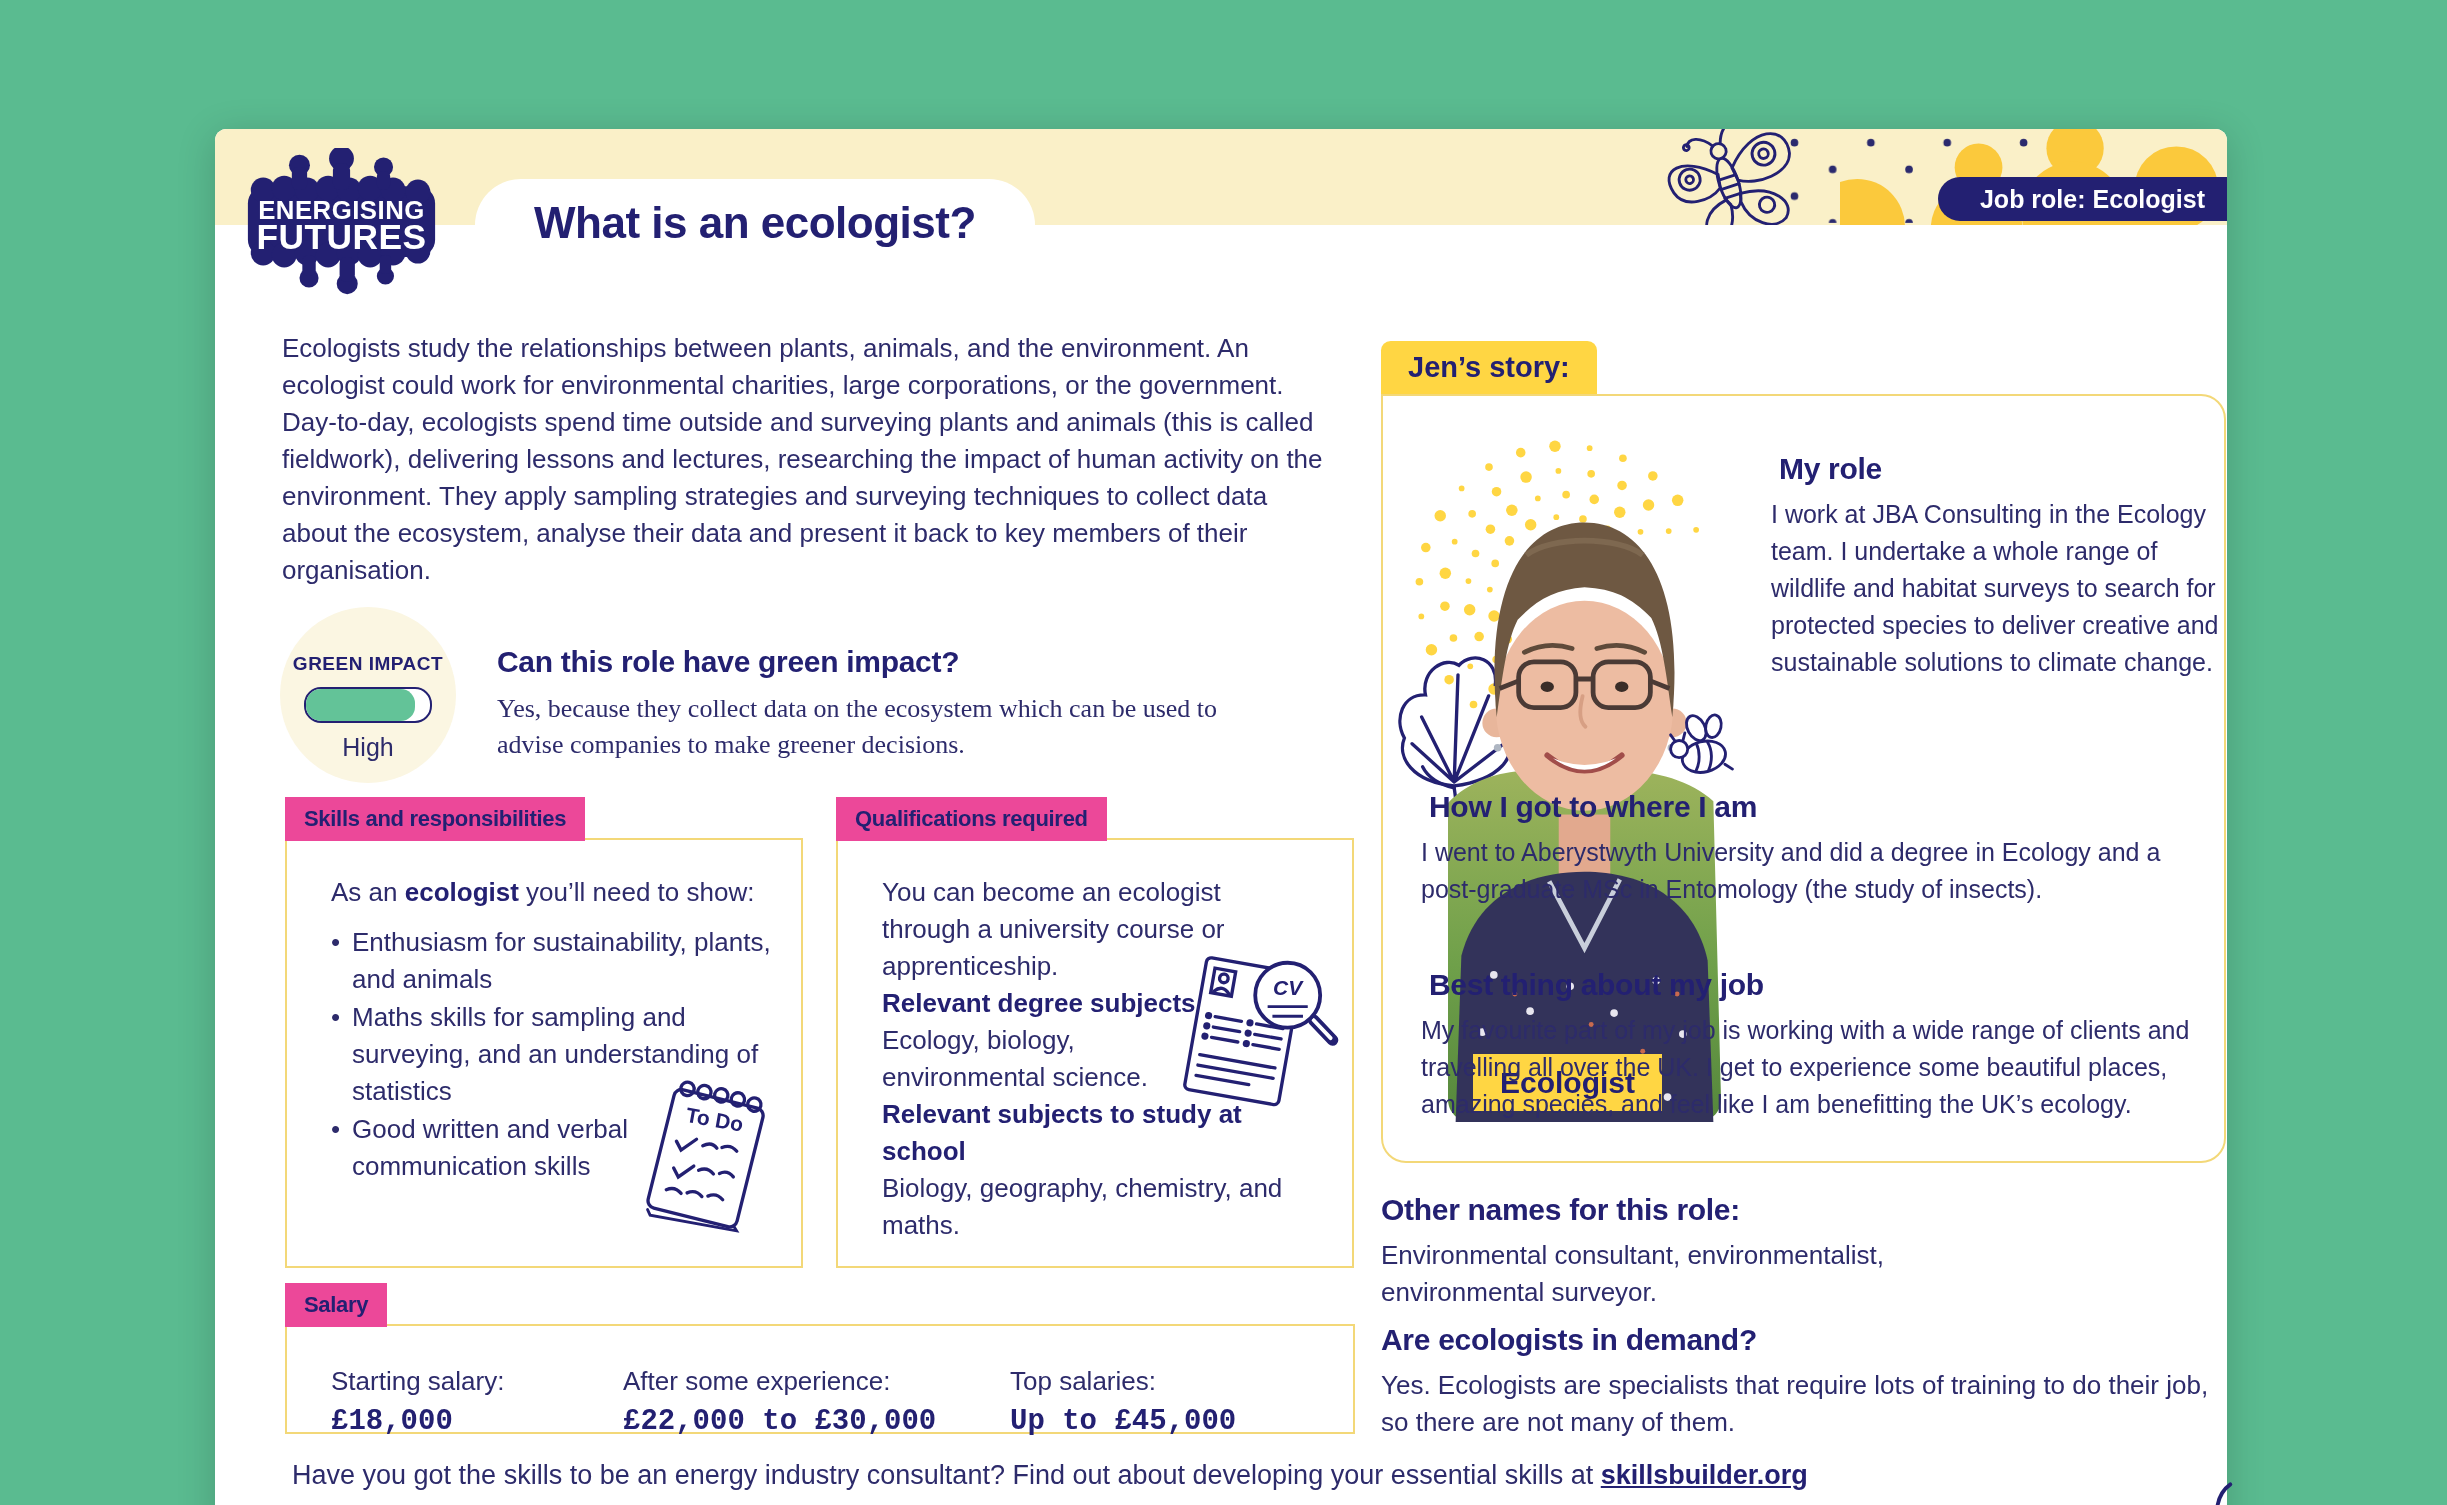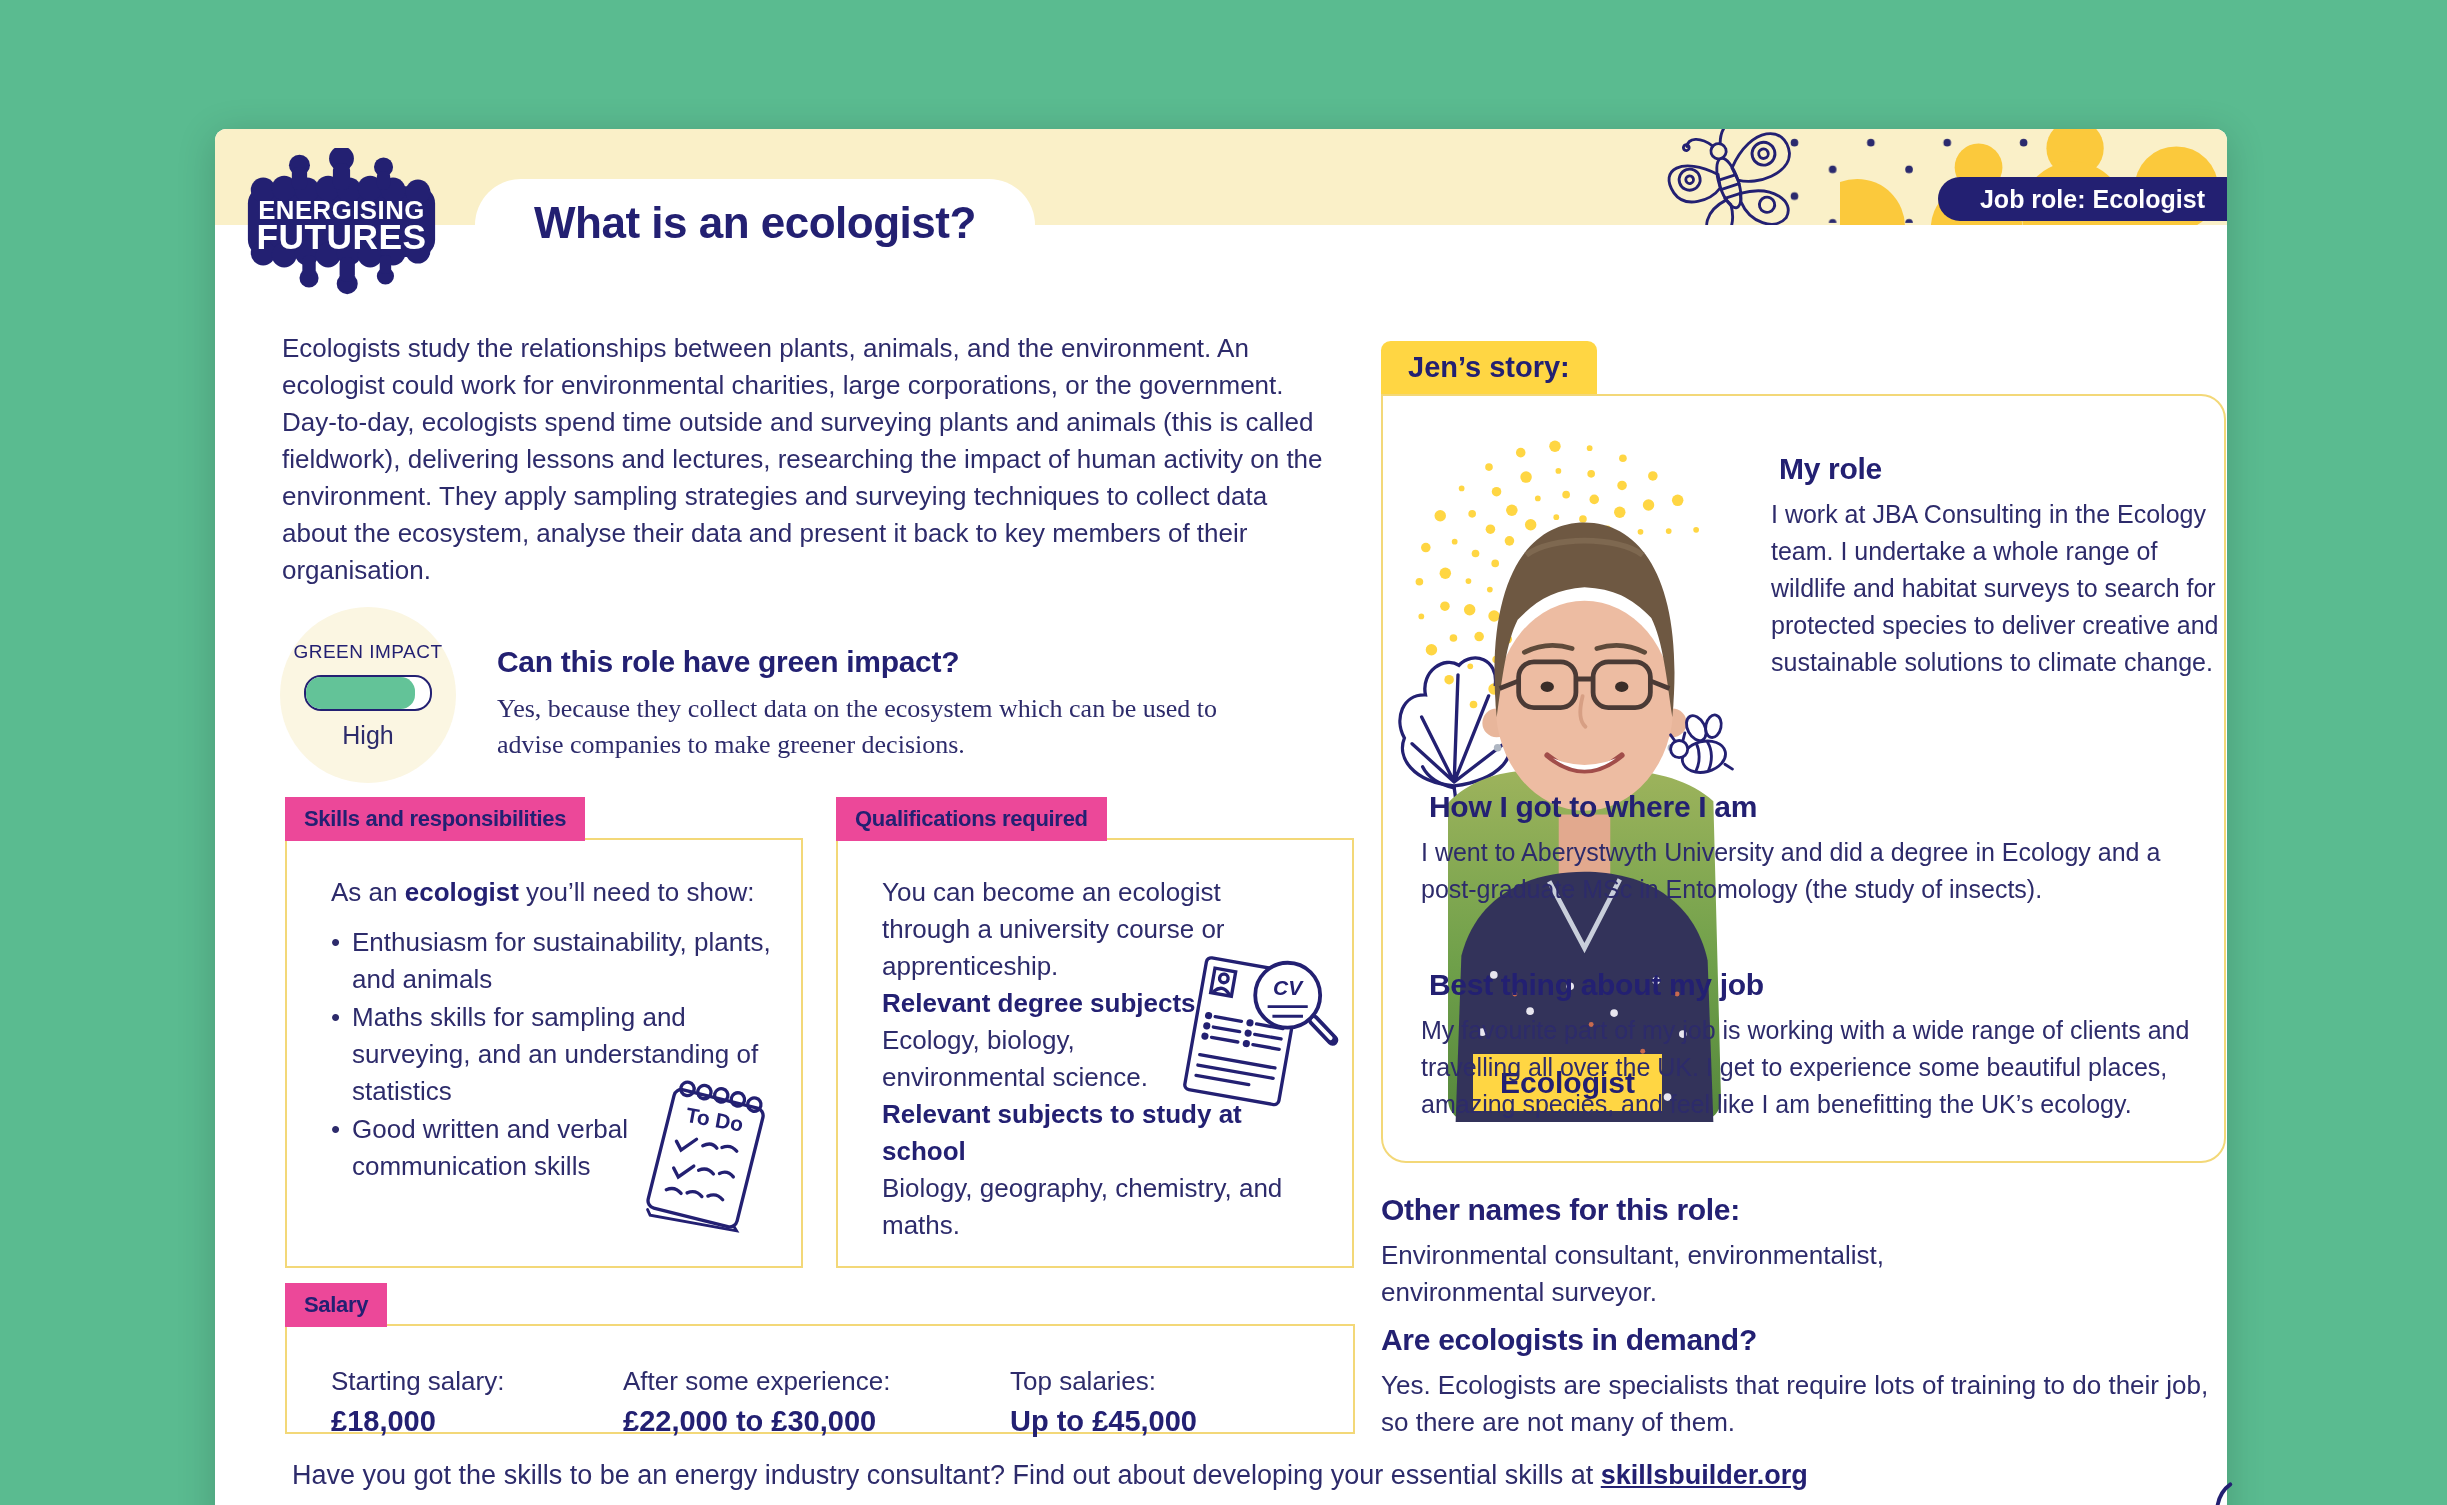--- a/index.html
+++ b/index.html
@@ -17,21 +17,21 @@
   .page-title{margin:0;padding:19px 0 0 59px;font-size:44px;font-weight:bold;color:#232072;letter-spacing:-0.5px;}
   .badge{position:absolute;right:0;top:48px;height:44px;background:#232072;color:#fff;
          border-radius:22px 0 0 22px;font-size:25px;font-weight:bold;line-height:44px;
          padding:0 22px 0 42px;z-index:5;}
   .logo{position:absolute;left:25px;top:19px;z-index:6;}
 
   .intro{position:absolute;left:67px;top:201px;width:1056px;font-size:26px;line-height:37px;margin:0;}
 
   .gi-circle{position:absolute;left:65px;top:478px;width:176px;height:176px;border-radius:50%;
              background:#FBF6E2;display:flex;flex-direction:column;align-items:center;}
-  .gi-label{margin-top:34px;font-size:19px;font-weight:normal;letter-spacing:0.5px;color:#232072;}
+  .gi-label{margin-top:46px;font-size:19px;font-weight:bold;letter-spacing:0.5px;color:#232072;}
   .gauge{margin-top:11.5px;width:124px;height:32px;border:2.9px solid #232072;border-radius:17px;
          background:#fff;overflow:hidden;}
   .gauge-fill{height:100%;background:#63C398;border-radius:0 14.3px 14.3px 0;}
   .gi-level{margin-top:10.5px;font-size:25px;}
   .gi-q{position:absolute;left:282px;top:516px;width:784px;}
   .gi-question{margin:0;font-size:30px;font-weight:bold;color:#232072;letter-spacing:-0.3px;}
   .gi-answer{margin:11.5px 0 0 0;font-size:26px;line-height:36px;width:755px;font-family:Liberation Serif, serif;}
 
   .tab{position:absolute;background:#ec4899;color:#232072;font-weight:bold;font-size:22px;
        line-height:44px;padding:0 19px;letter-spacing:-0.3px;z-index:2;}
@@ -49,21 +49,21 @@
   .todo-ill{position:absolute;right:17px;bottom:25px;}
   .cv-ill{position:absolute;right:5.7px;top:96px;}
 
   .salary-tab{left:70px;top:1154px;}
   .salary-box{left:70px;top:1195px;width:1070px;height:110px;}
   .salary-cols{display:flex;padding:40px 0 0 44px;}
   .salary-col{margin-right:67px;}
   .salary-col.c0{width:225px;}
   .salary-col.c1{width:320px;}
   .salary-label{margin:0;font-size:26px;}
-  .salary-value{margin:7.6px 0 0 0;font-size:29px;font-weight:bold;color:#232072;}
+  .salary-value{margin:7.6px 0 0 0;font-size:29px;font-weight:bold;color:#232072;font-family:Liberation Mono, monospace;}
 
   .jens-tab{position:absolute;left:1166px;top:212px;background:#FFD643;color:#232072;
             font-size:29px;font-weight:bold;line-height:53px;padding:0 27px;border-radius:9.6px 9.6px 0 0;z-index:2;}
   .jens-box{position:absolute;left:1166px;top:265px;width:845px;height:769px;border:2.9px solid #F3D878;
             border-radius:0 25px 25px 25px;box-sizing:border-box;}
   .swirl{position:absolute;left:17px;top:27px;}
   .leaf-ill{position:absolute;left:7.6px;top:208px;}
   .portrait{position:absolute;left:44px;top:44px;}
   .bee-ill{position:absolute;left:275px;top:315px;}
   .photo-label{position:absolute;left:90px;top:658px;background:#FFD643;color:#232072;

